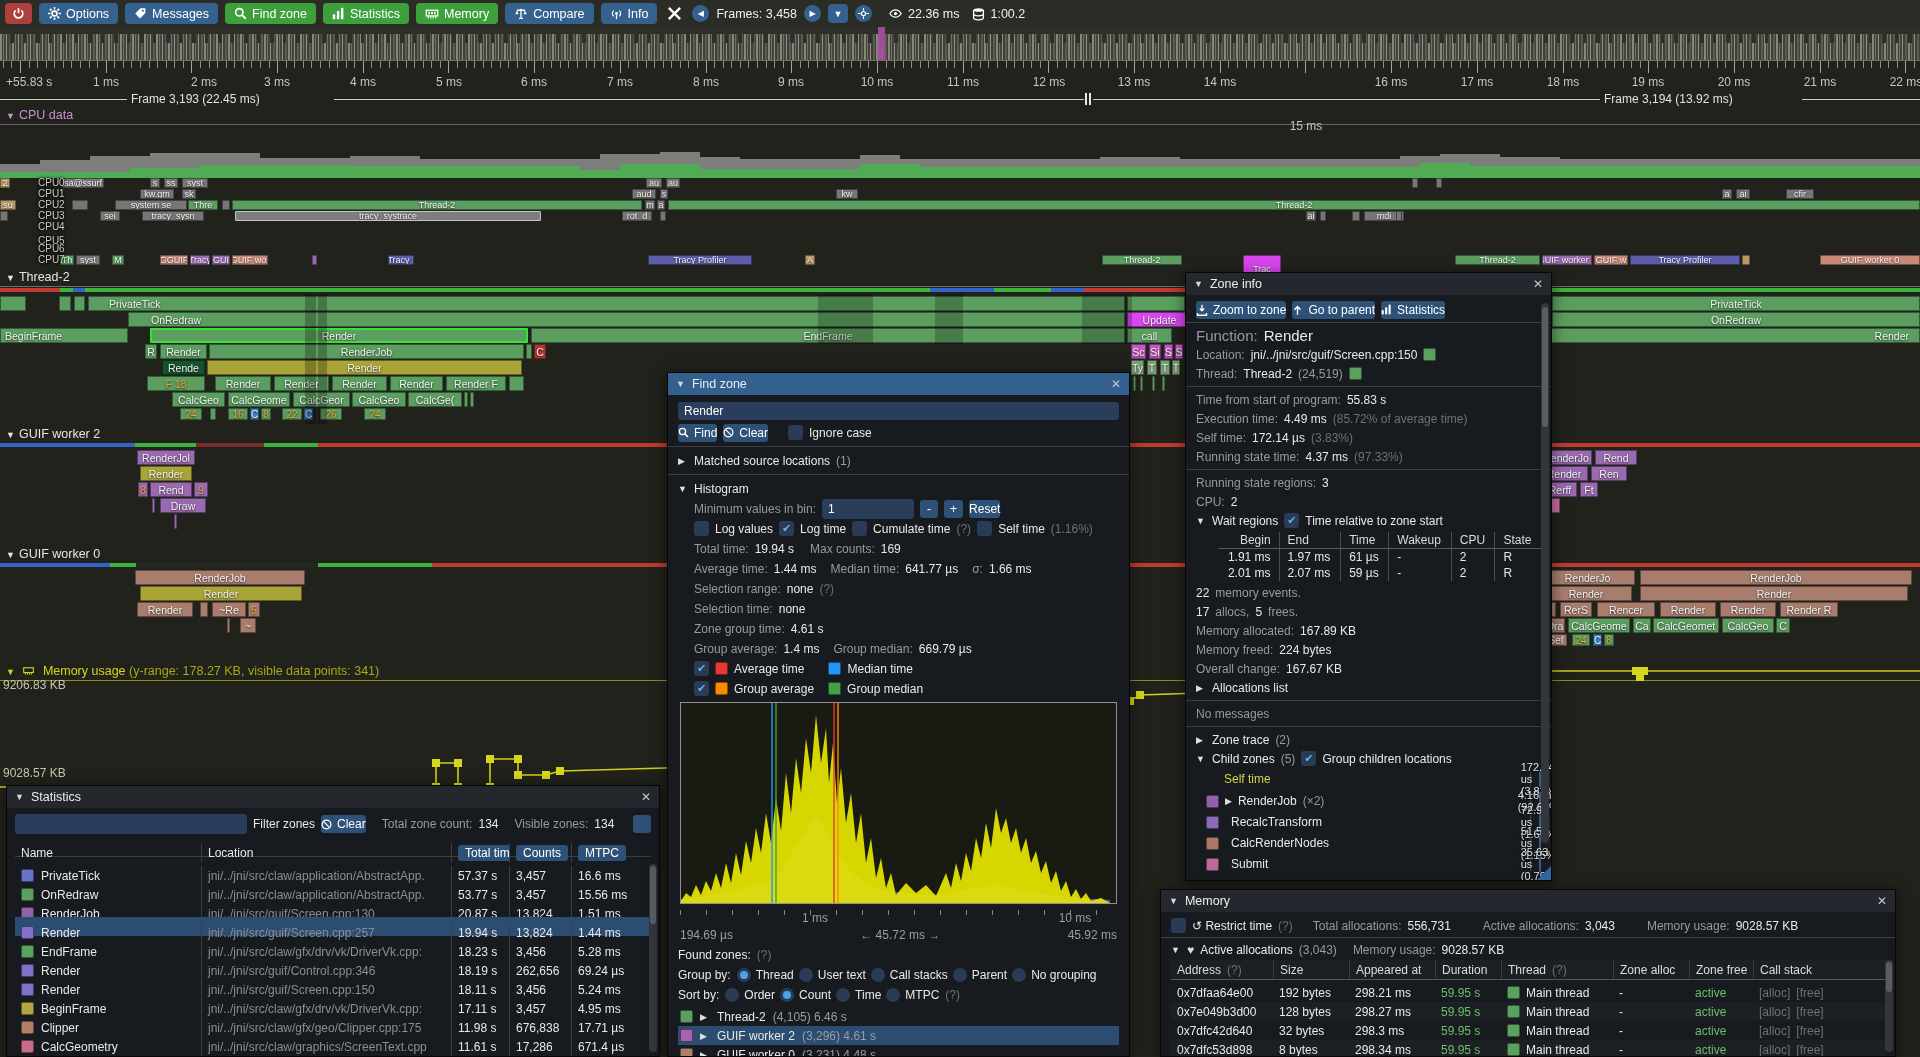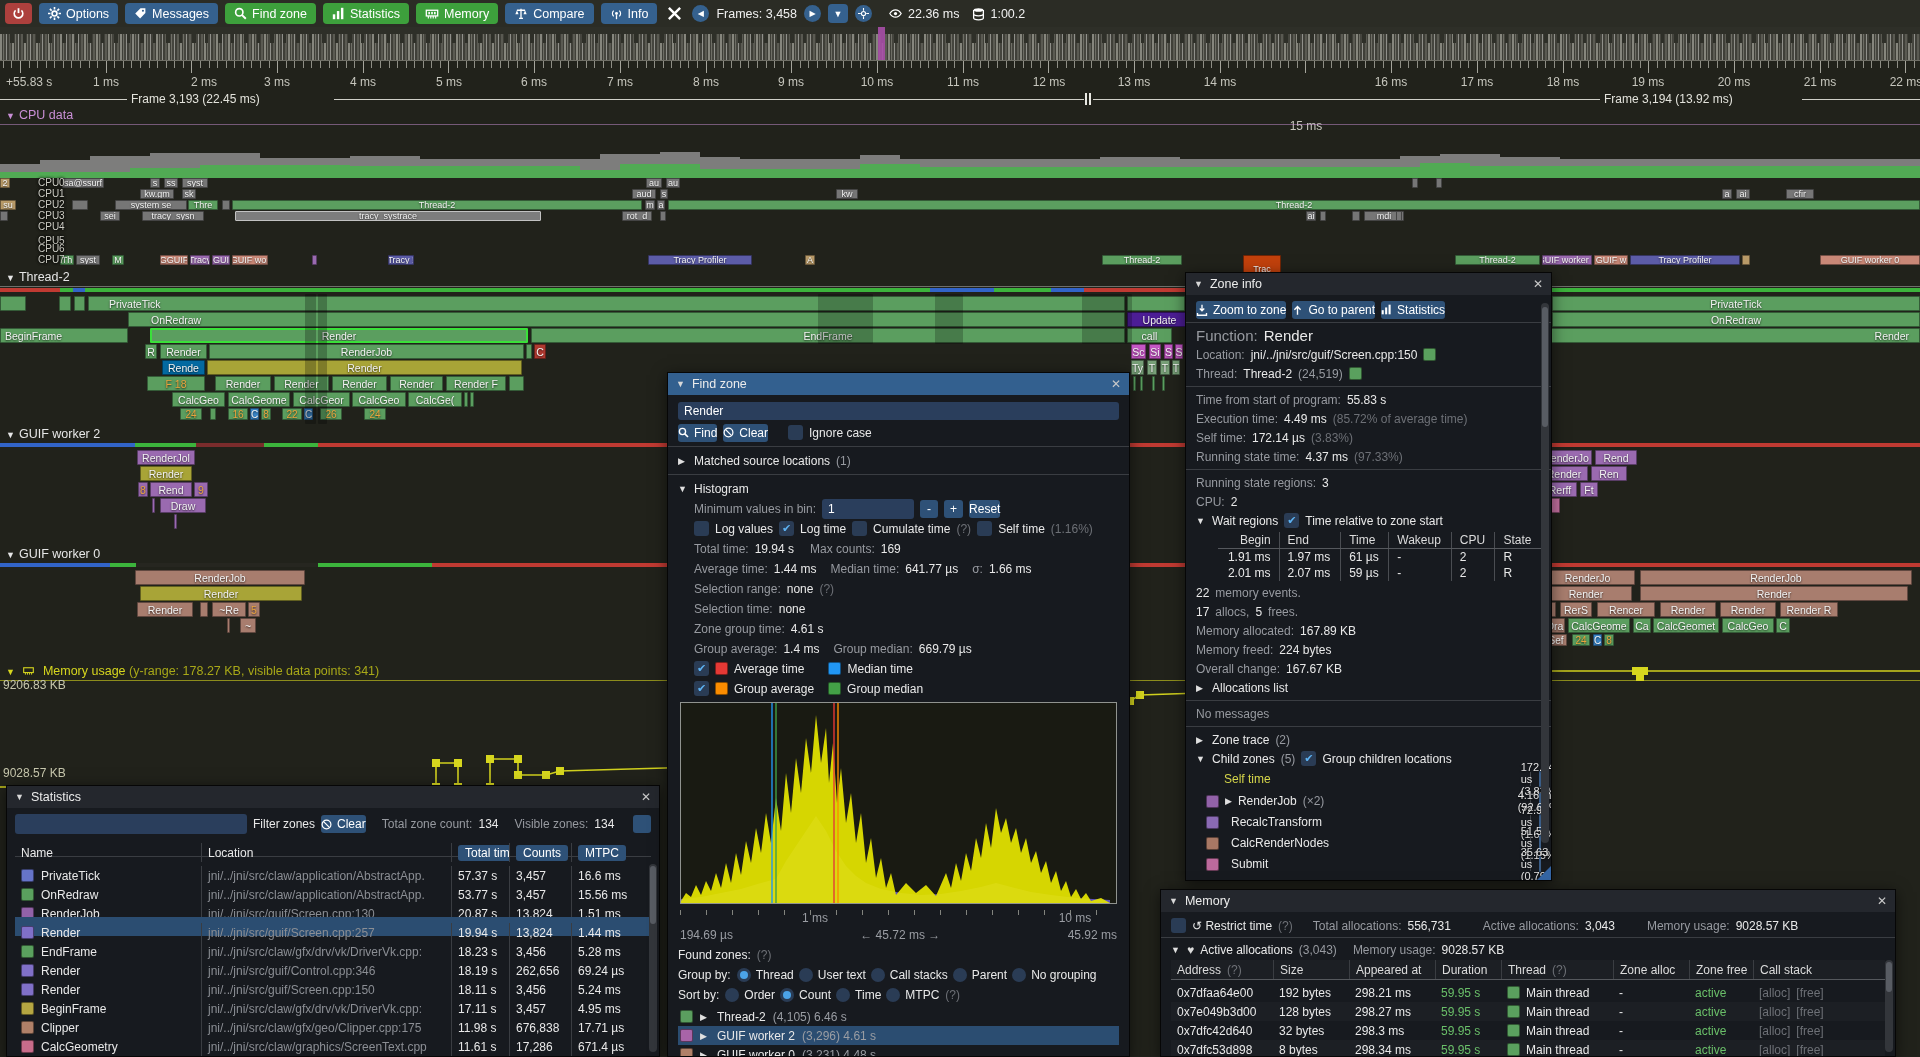--- a/index.html
+++ b/index.html
@@ -384,51 +384,51 @@
       <div class="zbar" style="left: 112px; top: 255px; width: 12px; height: 10px; background: rgb(91, 158, 95); font-size: 9px;">M</div>
       <div class="zbar" style="left: 160px; top: 255px; width: 28px; height: 10px; background: rgb(201, 136, 119); font-size: 9px;">GGUIF</div>
       <div class="zbar" style="left: 190px; top: 255px; width: 20px; height: 10px; background: rgb(154, 106, 176); font-size: 9px;">Tracy</div>
       <div class="zbar" style="left: 212px; top: 255px; width: 18px; height: 10px; background: rgb(154, 106, 176); font-size: 9px;">GUI</div>
       <div class="zbar" style="left: 232px; top: 255px; width: 36px; height: 10px; background: rgb(201, 136, 119); font-size: 9px;">GUIF wor</div>
       <div class="zbar" style="left: 312px; top: 255px; width: 5px; height: 10px; background: rgb(154, 106, 176);"></div>
       <div class="zbar" style="left: 388px; top: 255px; width: 26px; height: 10px; background: rgb(92, 92, 168); font-size: 9px;">Tracy !</div>
       <div class="zbar" style="left: 648px; top: 255px; width: 104px; height: 10px; background: rgb(92, 92, 168); font-size: 9px;">Tracy Profiler</div>
       <div class="zbar" style="left: 805px; top: 255px; width: 10px; height: 10px; background: rgb(184, 154, 104); font-size: 9px;">A</div>
       <div class="zbar" style="left: 1102px; top: 255px; width: 80px; height: 10px; background: rgb(91, 158, 95); font-size: 9px;">Thread-2</div>
-      <div class="zbar" style="left: 1243px; top: 255px; width: 38px; height: 27px; background: #c2410c; font-size: 9px;">Trac</div>
+      <div class="zbar" style="left: 1243px; top: 255px; width: 38px; height: 27px; background: #d946ef; font-size: 9px;">Trac</div>
       <div class="zbar" style="left: 1455px; top: 255px; width: 85px; height: 10px; background: rgb(91, 158, 95); font-size: 9px;">Thread-2</div>
       <div class="zbar" style="left: 1542px; top: 255px; width: 50px; height: 10px; background: rgb(154, 106, 176); font-size: 9px;">GUIF worker 2</div>
       <div class="zbar" style="left: 1594px; top: 255px; width: 34px; height: 10px; background: rgb(201, 136, 119); font-size: 9px;">GUIF w</div>
       <div class="zbar" style="left: 1630px; top: 255px; width: 110px; height: 10px; background: rgb(92, 92, 168); font-size: 9px;">Tracy Profiler</div>
       <div class="zbar" style="left: 1742px; top: 255px; width: 8px; height: 10px; background: rgb(184, 154, 104);"></div>
       <div class="zbar" style="left: 1820px; top: 255px; width: 100px; height: 10px; background: rgb(201, 136, 119); font-size: 9px;">GUIF worker 0</div>
       <div class="zbar" style="left: 0px; top: 296px; width: 26px; background: rgb(91, 158, 95);"></div>
       <div class="zbar" style="left: 59px; top: 296px; width: 12px; background: rgb(91, 158, 95);"></div>
       <div class="zbar" style="left: 74px; top: 296px; width: 11px; background: rgb(91, 158, 95);"></div>
       <div class="zbar" style="left: 88px; top: 296px; width: 1037px; background: rgb(91, 158, 95); justify-content: flex-start; padding-left: 20px;">PrivateTick</div>
       <div class="zbar" style="left: 1127px; top: 296px; width: 58px; background: rgb(91, 158, 95);"></div>
       <div class="zbar" style="left: 1552px; top: 296px; width: 368px; background: rgb(91, 158, 95);">PrivateTick</div>
       <div class="zbar" style="left: 128px; top: 312px; width: 997px; background: rgb(91, 158, 95); justify-content: flex-start; padding-left: 22px;">OnRedraw</div>
-      <div class="zbar" style="left: 1127px; top: 312px; width: 65px; background: #4c1d95;">Update</div>
+      <div class="zbar" style="left: 1127px; top: 312px; width: 65px; background: #d946ef;">Update</div>
       <div class="zbar" style="left: 1552px; top: 312px; width: 368px; background: rgb(91, 158, 95);">OnRedraw</div>
       <div class="zbar" style="left: 0px; top: 328px; width: 128px; background: rgb(91, 158, 95); justify-content: flex-start; padding-left: 4px;">BeginFrame</div>
       <div class="zbar" style="left: 150px; top: 328px; width: 378px; background: rgb(91, 158, 95); border: 2px solid rgb(58, 224, 58);">Render</div>
       <div class="zbar" style="left: 531px; top: 328px; width: 594px; background: rgb(91, 158, 95);">EndFrame</div>
       <div class="zbar" style="left: 1127px; top: 328px; width: 45px; background: rgb(91, 158, 95);">call</div>
       <div class="zbar" style="left: 1543px; top: 328px; width: 377px; background: rgb(91, 158, 95); justify-content: flex-end; padding-right: 10px;">Render</div>
       <div class="zbar" style="left: 145px; top: 344px; width: 12px; background: rgb(91, 158, 95);">R</div>
       <div class="zbar" style="left: 160px; top: 344px; width: 47px; background: rgb(91, 158, 95);">Render</div>
       <div class="zbar" style="left: 209px; top: 344px; width: 315px; background: rgb(91, 158, 95);">RenderJob</div>
       <div class="zbar" style="left: 526px; top: 344px; width: 6px; background: rgb(91, 158, 95);"></div>
       <div class="zbar" style="left: 534px; top: 344px; width: 12px; background: rgb(176, 58, 48);">C</div>
       <div class="zbar" style="left: 1131px; top: 344px; width: 15px; background: rgb(196, 87, 196);">Sc</div>
       <div class="zbar" style="left: 1149px; top: 344px; width: 12px; background: rgb(196, 87, 196);">Si</div>
       <div class="zbar" style="left: 1164px; top: 344px; width: 9px; background: rgb(196, 87, 196);">S</div>
       <div class="zbar" style="left: 1175px; top: 344px; width: 8px; background: rgb(196, 87, 196);">S</div>
-      <div class="zbar" style="left: 162px; top: 360px; width: 43px; background: #0369a1;">Rende</div>
+      <div class="zbar" style="left: 162px; top: 360px; width: 43px; background: #14532d;">Rende</div>
       <div class="zbar" style="left: 207px; top: 360px; width: 315px; background: rgb(168, 164, 55);">Render</div>
       <div class="zbar" style="left: 1131px; top: 360px; width: 13px; background: rgb(120, 160, 120);">Ty</div>
       <div class="zbar" style="left: 1147px; top: 360px; width: 10px; background: rgb(120, 160, 120);">T</div>
       <div class="zbar" style="left: 1160px; top: 360px; width: 10px; background: rgb(120, 160, 120);">T</div>
       <div class="zbar" style="left: 1172px; top: 360px; width: 8px; background: rgb(120, 160, 120);">T</div>
       <div class="zbar" style="left: 147px; top: 376px; width: 58px; background: rgb(91, 158, 95); color: rgb(232, 163, 61);">F  18</div>
       <div class="zbar" style="left: 215px; top: 376px; width: 56px; background: rgb(91, 158, 95);">Render</div>
       <div class="zbar" style="left: 274px; top: 376px; width: 55px; background: rgb(91, 158, 95);">Render</div>
       <div class="zbar" style="left: 332px; top: 376px; width: 55px; background: rgb(91, 158, 95);">Render</div>
       <div class="zbar" style="left: 390px; top: 376px; width: 53px; background: rgb(91, 158, 95);">Render</div>

